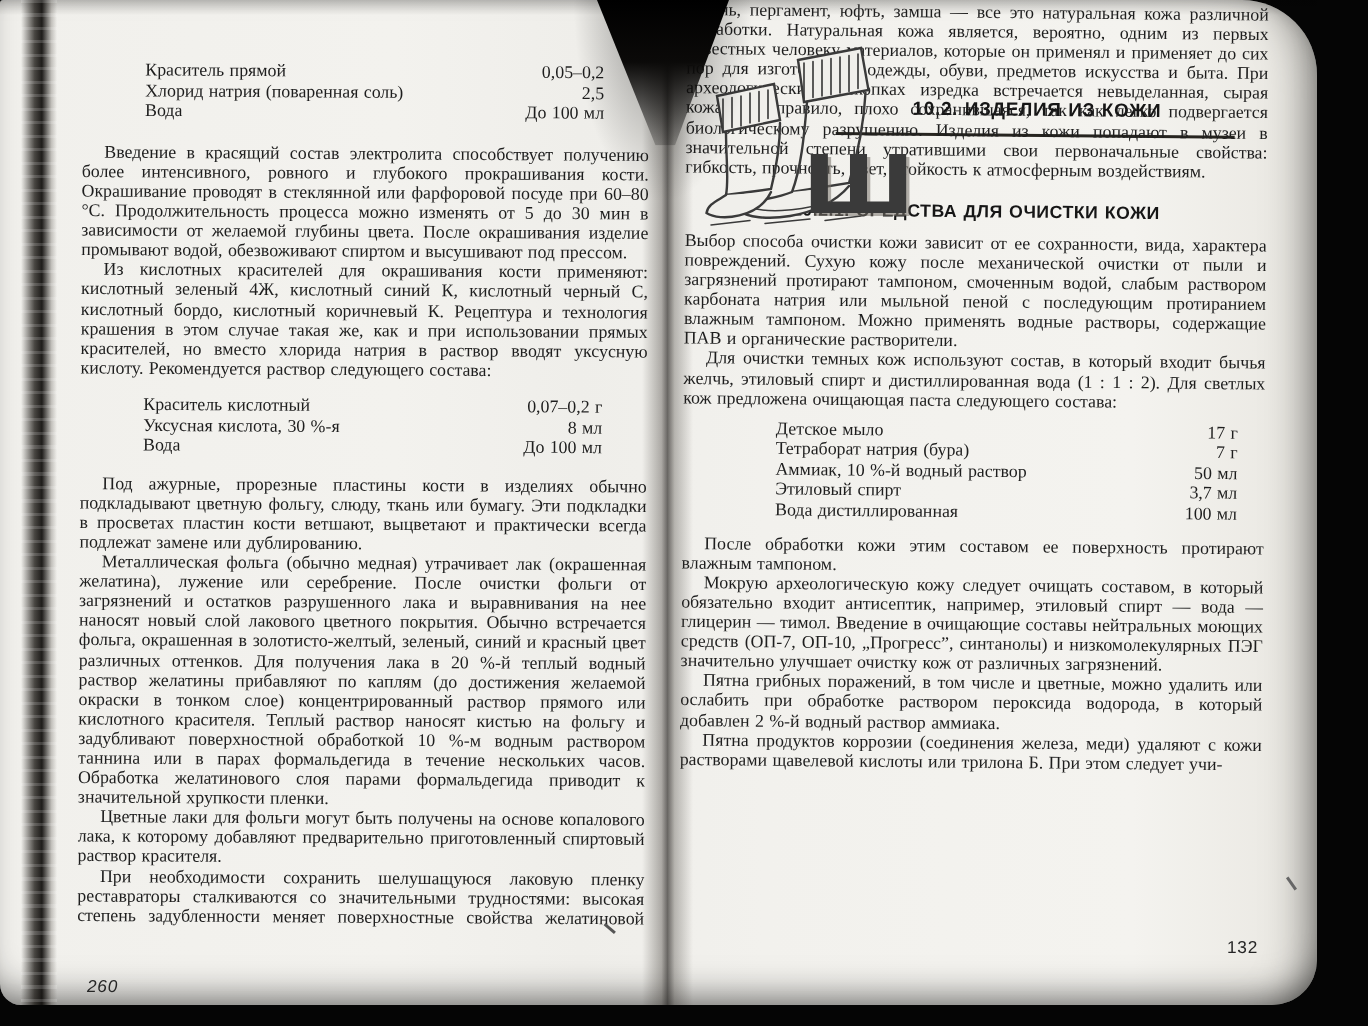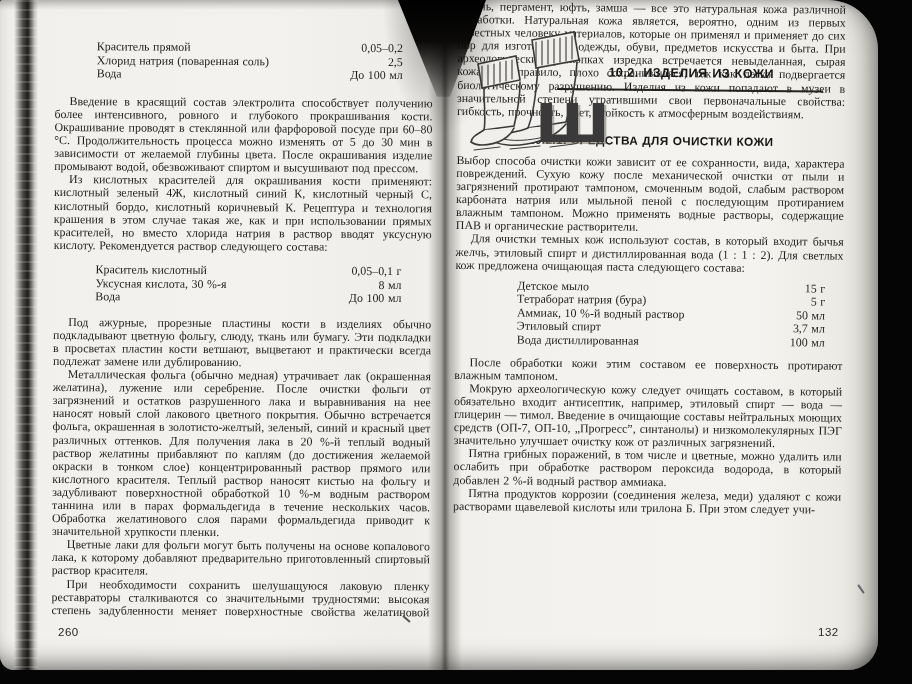--- a/index.html
+++ b/index.html
@@ -81,21 +81,21 @@
     font:bold 54px/50px "DejaVu Sans","Liberation Sans",sans-serif;
     color:#3a3a3a;transform:scaleX(1.12);transform-origin:left bottom;
     text-shadow:2px 2px 0 rgba(120,115,108,.55);
   }
   .illo{position:absolute;left:470px;top:26px;width:120px;height:130px;}
 
   .pagenum{
     position:absolute;font:11.5px "Liberation Sans","DejaVu Sans",sans-serif;
     color:#262626;letter-spacing:.5px;
   }
-  .pagenum.left{left:58px;top:626px;}
+  .pagenum.left{left:58px;top:652px;font-style:italic;}
   .pagenum.right{left:818px;top:626px;}
 
   
   .mark1{position:absolute;left:402px;top:618px;width:9px;height:2px;background:#555;transform:rotate(40deg);}
   .mark2{position:absolute;left:856px;top:588px;width:10px;height:2px;background:#666;transform:rotate(55deg);}
 </style>
 </head>
 <body>
 
 <div class="scan">
@@ -115,21 +115,21 @@
       <div class="rrow">
         <span class="rlab">Вода</span>
         <span class="rval">До 100 мл</span>
       </div>
     </div>
     <p class="para" style="margin-top:14px">Введение в красящий состав электролита способствует получению более интенсивного, ровного и глубокого прокрашивания кости. Окрашивание проводят в стеклянной или фарфоровой посуде при 60–80 °С. Продолжительность процесса можно изменять от 5 до 30 мин в зависимости от желаемой глубины цвета. После окрашивания изделие промывают водой, обезвоживают спиртом и высушивают под прессом.</p>
     <p class="para">Из кислотных красителей для окрашивания кости применяют: кислотный зеленый 4Ж, кислотный синий К, кислотный черный С, кислотный бордо, кислотный коричневый К. Рецептура и технология крашения в этом случае такая же, как и при использовании прямых красителей, но вместо хлорида натрия в раствор вводят уксусную кислоту. Рекомендуется раствор следующего состава:</p>
     <div class="recipe">
       <div class="rrow">
         <span class="rlab">Краситель кислотный</span>
-        <span class="rval">0,05–0,1 г</span>
+        <span class="rval">0,07–0,2 г</span>
       </div>
       <div class="rrow">
         <span class="rlab">Уксусная кислота, 30 %-я</span>
         <span class="rval">8 мл</span>
       </div>
       <div class="rrow">
         <span class="rlab">Вода</span>
         <span class="rval">До 100 мл</span>
       </div>
     </div>
@@ -144,25 +144,25 @@
     <div class="chap-head">10.2. ИЗДЕЛИЯ ИЗ КОЖИ</div>
     <div class="chap-rule"></div>
     <div class="rp-flow">
       <p class="noind intro">агрень, пергамент, юфть, замша — все это натуральная кожа различной выработки. Натуральная кожа является, вероятно, одним из первых известных человеку материалов, которые он применял и применяет до сих пор для изготовления одежды, обуви, предметов искусства и быта. При археологических раскопках изредка встречается невыделанная, сырая кожа, как правило, плохо сохранившаяся, так как легко подвергается биологическому разрушению. Изделия из кожи попадают в музеи в значительной степени утратившими свои первоначальные свойства: гибкость, прочность, цвет, стойкость к атмосферным воздействиям.</p>
       <div class="sect-head">10.2.1. СРЕДСТВА ДЛЯ ОЧИСТКИ КОЖИ</div>
       <p class="noind">Выбор способа очистки кожи зависит от ее сохранности, вида, характера повреждений. Сухую кожу после механической очистки от пыли и загрязнений протирают тампоном, смоченным водой, слабым раствором карбоната натрия или мыльной пеной с последующим протиранием влажным тампоном. Можно применять водные растворы, содержащие ПАВ и органические растворители.</p>
       <p class="para">Для очистки темных кож используют состав, в который входит бычья желчь, этиловый спирт и дистиллированная вода (1 : 1 : 2). Для светлых кож предложена очищающая паста следующего состава:</p>
       <div class="recipe" style="margin:7px 0 9px">
         <div class="rrow">
           <span class="rlab">Детское мыло</span>
-          <span class="rval">15 г</span>
+          <span class="rval">17 г</span>
         </div>
         <div class="rrow">
           <span class="rlab">Тетраборат натрия (бура)</span>
-          <span class="rval">5 г</span>
+          <span class="rval">7 г</span>
         </div>
         <div class="rrow">
           <span class="rlab">Аммиак, 10 %-й водный раствор</span>
           <span class="rval">50 мл</span>
         </div>
         <div class="rrow">
           <span class="rlab">Этиловый спирт</span>
           <span class="rval">3,7 мл</span>
         </div>
         <div class="rrow">

